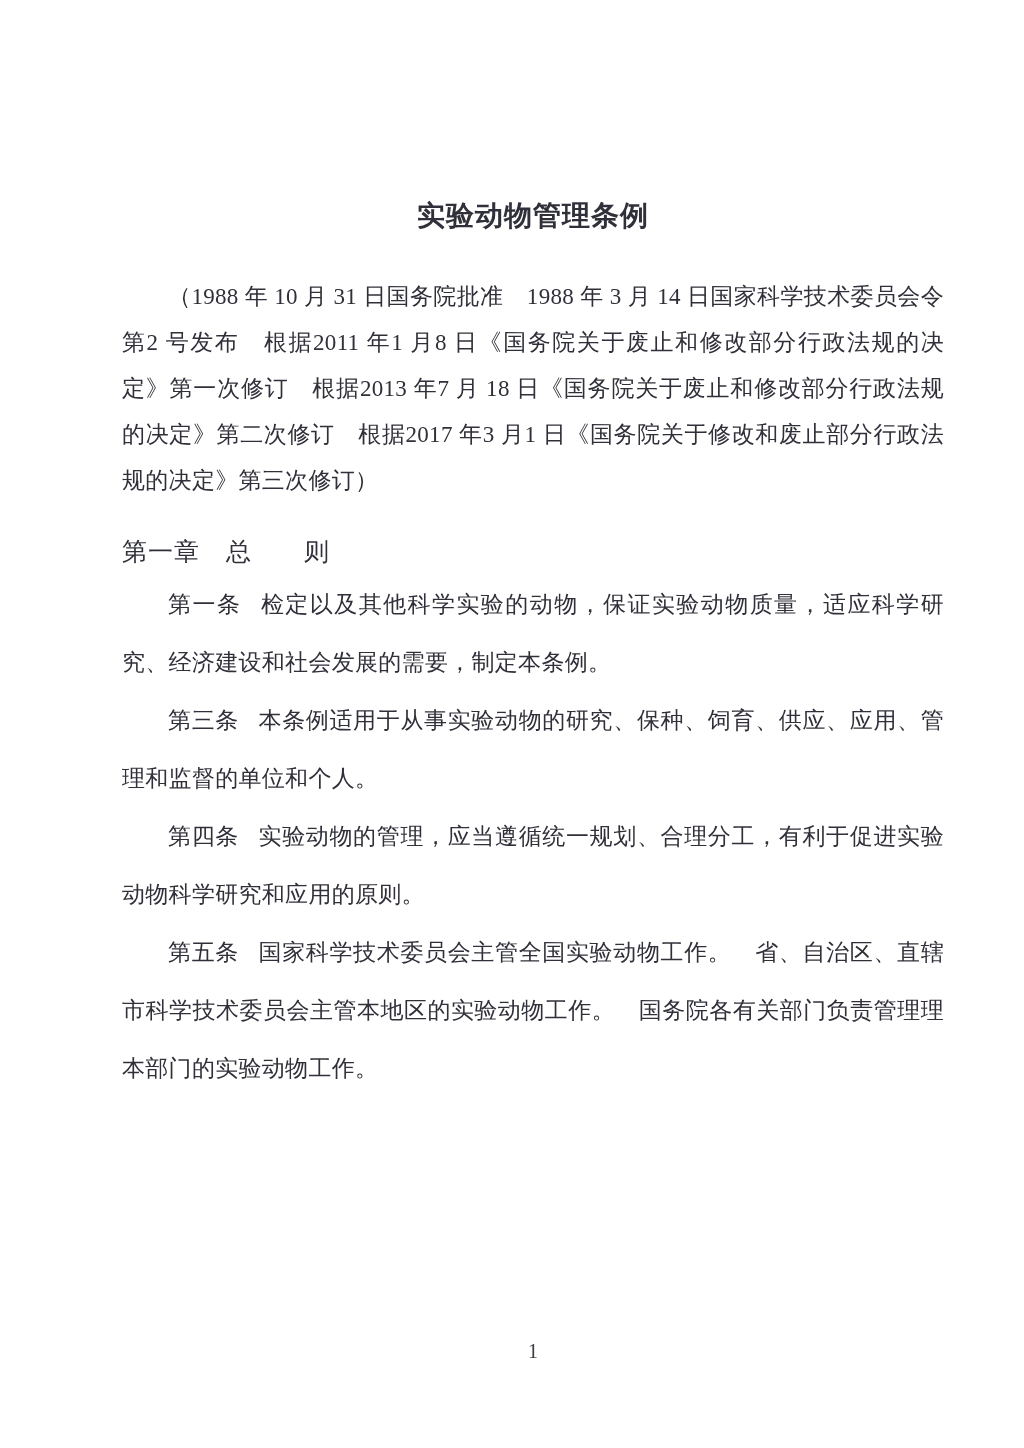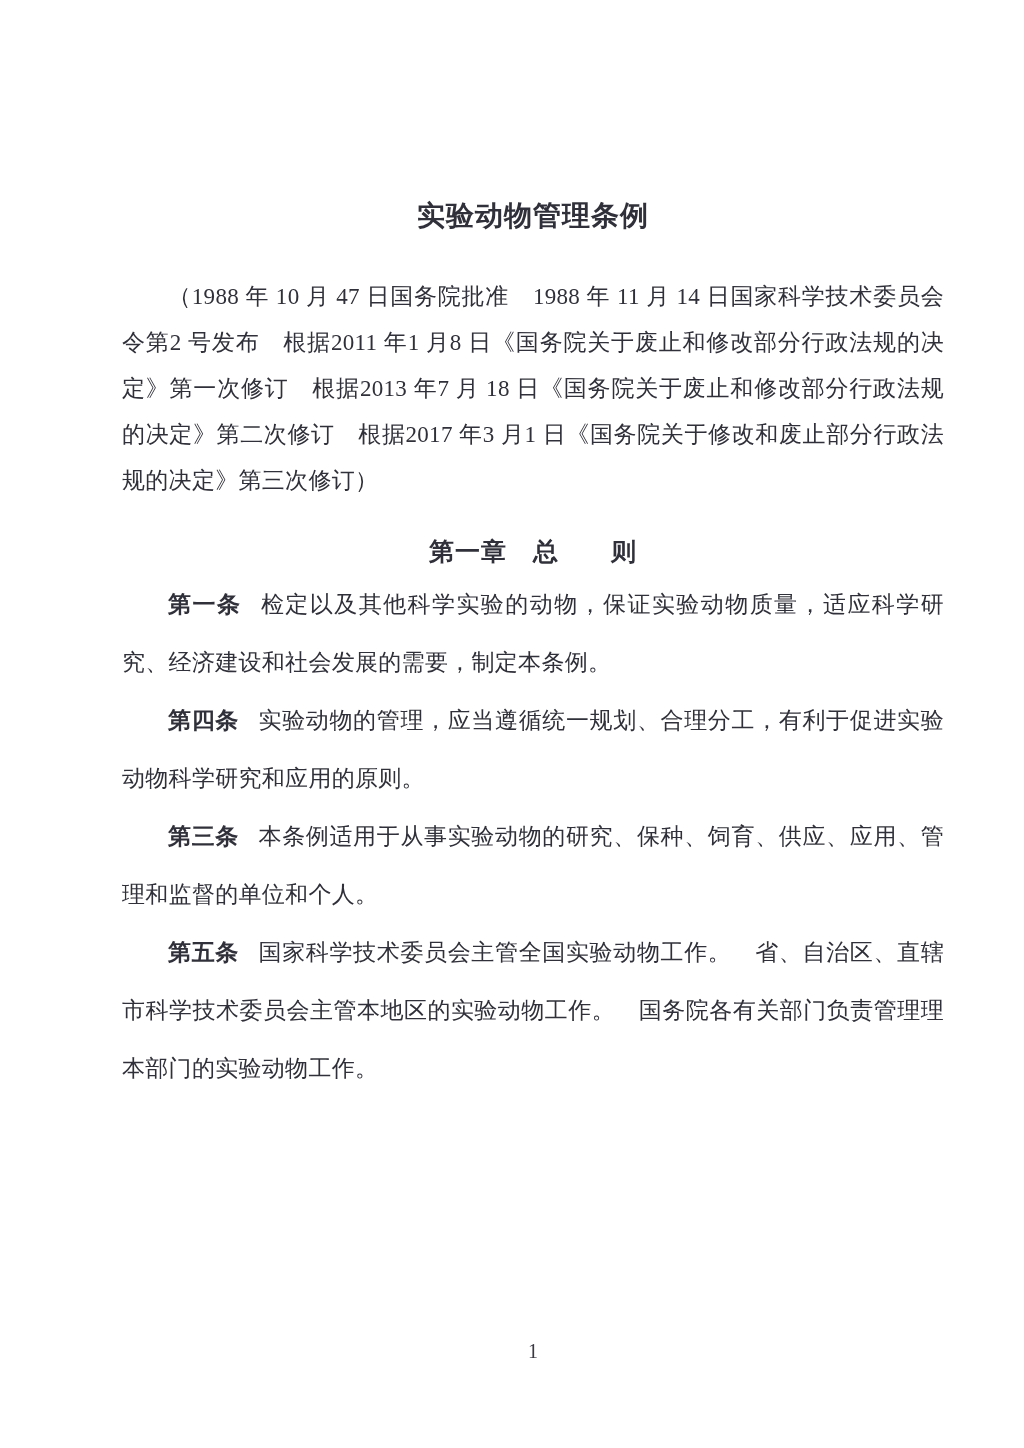--- a/index.html
+++ b/index.html
@@ -37,39 +37,39 @@
   .preamble {
     margin: 38px 0 0 0;
     font-size: 23px;
     line-height: 46px;
     text-align: justify;
     text-indent: 2em;
     letter-spacing: 0.3px;
   }
   .chapter-heading {
     margin: 28px 0 0 0;
-    text-align: center;
+    text-align: left;
     font-size: 25px;
-    font-weight: bold;
+    font-weight: normal;
     line-height: 40px;
     letter-spacing: 1px;
   }
   .articles {
     margin-top: 4px;
   }
   .article {
     margin: 0;
     font-size: 23px;
     line-height: 58px;
     text-align: justify;
     text-indent: 2em;
     letter-spacing: 0.3px;
   }
   .article-label {
-    font-weight: bold;
+    font-weight: normal;
     margin-right: 0.85em;
   }
   .page-number {
     position: absolute;
     top: 1340px;
     left: 122px;
     width: 822px;
     text-align: center;
     font-size: 20px;
     line-height: 22px;
@@ -77,31 +77,31 @@
   }
 </style>
 </head>
 <body>
 
 <div class="page">
   <div class="content">
 
     <h1 class="doc-title">实验动物管理条例</h1>
 
-    <p class="preamble">（1988 年 10 月 47 日国务院批准　1988 年 11 月 14 日国家科学技术委员会令第2 号发布　根据2011 年1 月8 日《国务院关于废止和修改部分行政法规的决定》第一次修订　根据2013 年7 月 18 日《国务院关于废止和修改部分行政法规的决定》第二次修订　根据2017 年3 月1 日《国务院关于修改和废止部分行政法规的决定》第三次修订）</p>
+    <p class="preamble">（1988 年 10 月 31 日国务院批准　1988 年 3 月 14 日国家科学技术委员会令第2 号发布　根据2011 年1 月8 日《国务院关于废止和修改部分行政法规的决定》第一次修订　根据2013 年7 月 18 日《国务院关于废止和修改部分行政法规的决定》第二次修订　根据2017 年3 月1 日《国务院关于修改和废止部分行政法规的决定》第三次修订）</p>
 
     <h2 class="chapter-heading">第一章　总　　则</h2>
 
     <div class="articles">
       <p class="article"><span class="article-label">第一条</span><span>检定以及其他科学实验的动物，保证实验动物质量，适应科学研究、经济建设和社会发展的需要，制定本条例。</span></p>
 
 
+      <p class="article"><span class="article-label">第三条</span><span>本条例适用于从事实验动物的研究、保种、饲育、供应、应用、管理和监督的单位和个人。</span></p>
+
       <p class="article"><span class="article-label">第四条</span><span>实验动物的管理，应当遵循统一规划、合理分工，有利于促进实验动物科学研究和应用的原则。</span></p>
-
-      <p class="article"><span class="article-label">第三条</span><span>本条例适用于从事实验动物的研究、保种、饲育、供应、应用、管理和监督的单位和个人。</span></p>
 
       <p class="article"><span class="article-label">第五条</span><span>国家科学技术委员会主管全国实验动物工作。　省、自治区、直辖市科学技术委员会主管本地区的实验动物工作。　国务院各有关部门负责管理理本部门的实验动物工作。</span></p>
     </div>
 
   </div>
 
   <div class="page-number">1</div>
 </div>
 
 </body></html>

